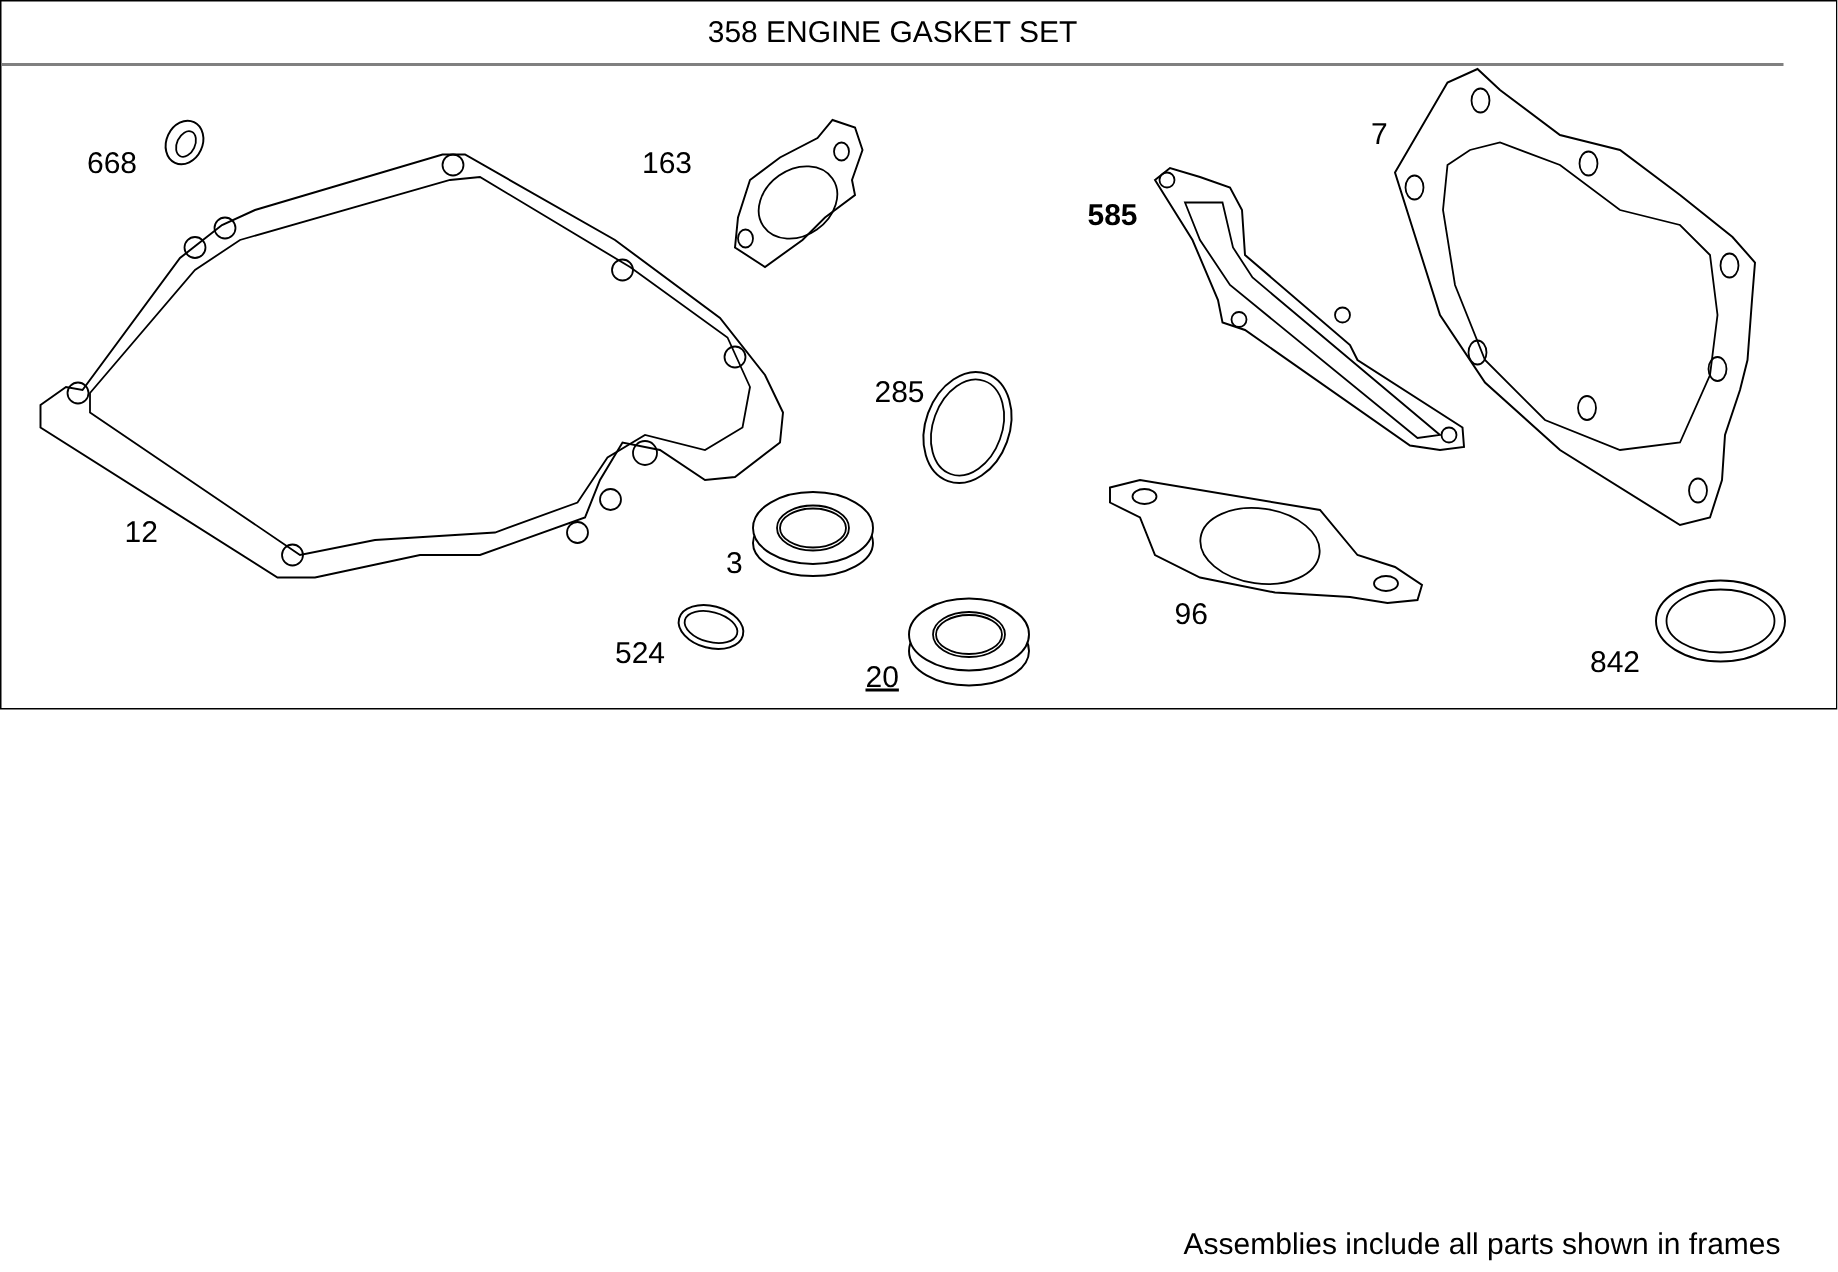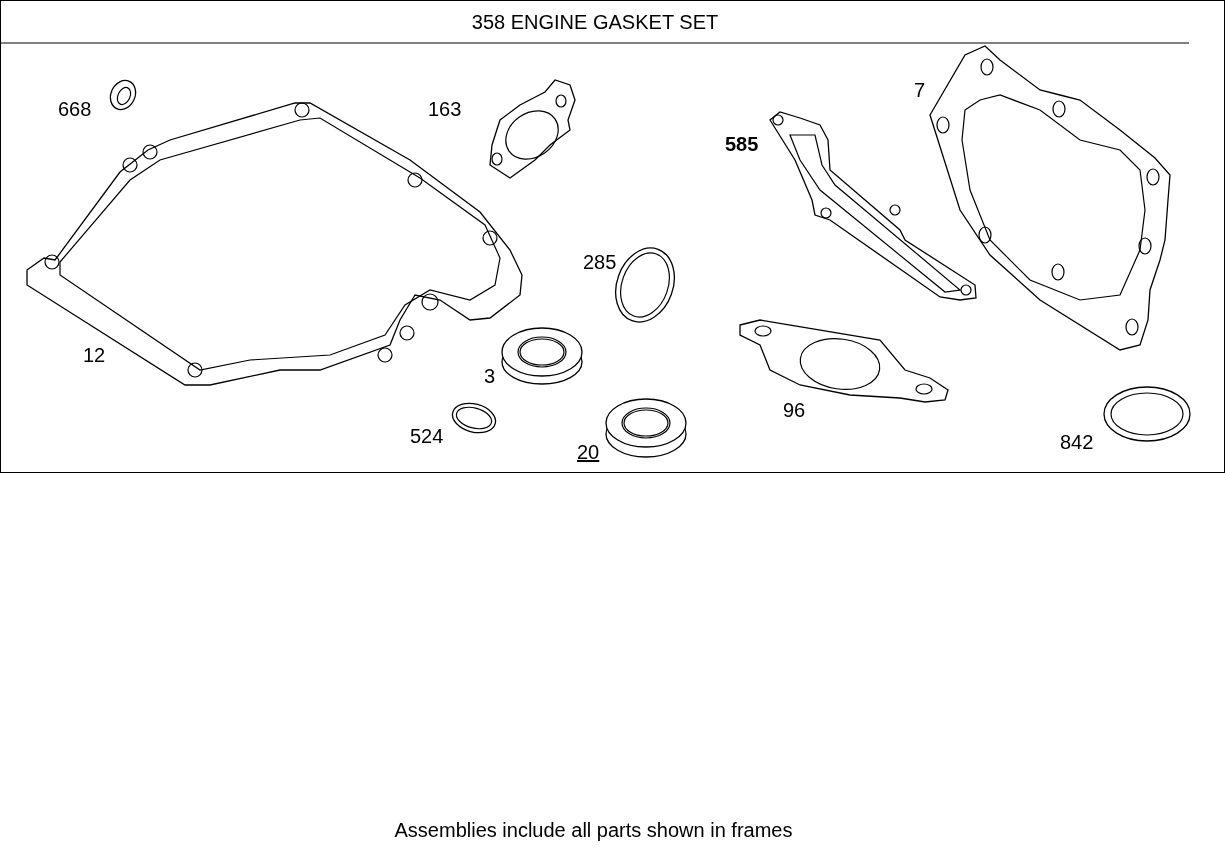--- a/index.html
+++ b/index.html
@@ -5,21 +5,21 @@
     html, body { margin: 0; padding: 0; background: #ffffff; }
     body { width: 1225px; height: 848px; position: relative; overflow: hidden;
            font-family: "Liberation Sans", sans-serif; color: #000; }
     .frame { position: absolute; left: 0; top: 0; width: 1223px; height: 471px;
              border: 1px solid #000; box-sizing: content-box; }
     .title-bar { position: absolute; left: 0; top: 0; width: 1188px; height: 41px;
                  border-bottom: 2px solid #808080; text-align: center;
                  font-size: 20px; line-height: 42px; }
     .diagram { position: absolute; left: 0; top: 43px; }
     .callout { position: absolute; font-size: 20px; line-height: 20px; white-space: nowrap; }
-    .footer { position: absolute; left: 0; width: 1187px; top: 819px; text-align: center;
+    .footer { position: absolute; left: 0; width: 1187px; top: 819px; text-align: right;
               font-size: 20px; line-height: 22px; }
     svg .p { fill: #fff; stroke: #000; stroke-width: 1.3; }
     svg .l { fill: none; stroke: #000; stroke-width: 1.2; }
   </style>
 </head>
 <body>
 
 <div class="frame">
   <div class="title-bar">358 ENGINE GASKET SET</div>
 </div>

